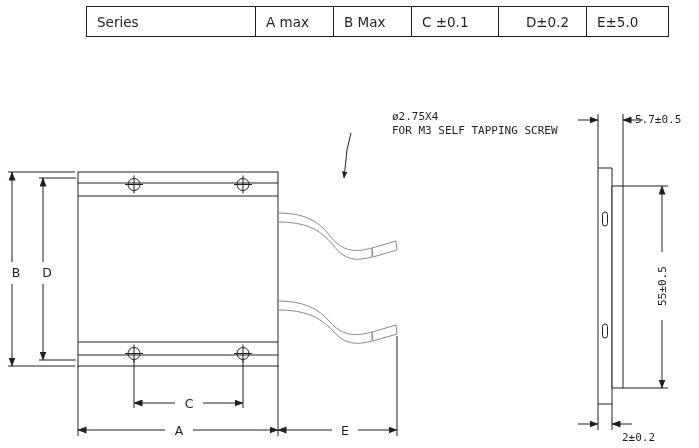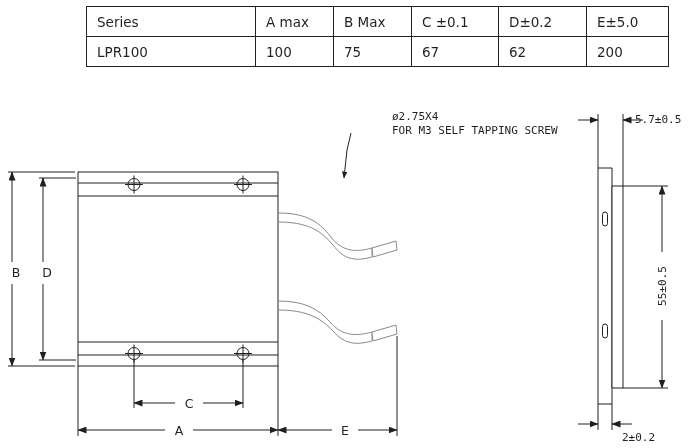--- a/index.html
+++ b/index.html
@@ -37,21 +37,21 @@
     font-size: 13.5px;
     font-family: "DejaVu Sans", sans-serif;
     color: #231f20;
     vertical-align: middle;
     white-space: nowrap;
   }
   .spec-table .c0 { width: 158px; }
   .spec-table .c1 { width: 67px; margin-top: 41px; }
   .spec-table .c2 { width: 67px; }
   .spec-table .c3 { width: 76px; }
-  .spec-table .c4 { width: 77px; }
+  .spec-table .c4 { width: 77px; text-align: center; }
   .spec-table .c5 { width: 71px; }
 
   
   .drawing {
     position: absolute;
     left: 0;
     top: 0;
     width: 699px;
     height: 448px;
   }
@@ -74,28 +74,20 @@
   <table class="spec-table">
     <tbody>
       <tr>
         <td class="c0">Series</td>
         <td class="c1">A max</td>
         <td class="c2">B Max</td>
         <td class="c3">C ±0.1</td>
         <td class="c4">D±0.2</td>
         <td class="c5">E±5.0</td>
       </tr>
-      <tr>
-        <td class="c0">LPR100</td>
-        <td class="c1">100</td>
-        <td class="c2">75</td>
-        <td class="c3">67</td>
-        <td class="c4">62</td>
-        <td class="c5">200</td>
-      </tr>
     </tbody>
   </table>
 
   <svg class="drawing" viewBox="0 0 699 448" xmlns="http://www.w3.org/2000/svg">
 
     <defs>
       <marker id="ar" markerWidth="9" markerHeight="7" refX="8.5" refY="3.5" orient="auto" markerUnits="userSpaceOnUse">
         <path d="M0,0 L9,3.5 L0,7 z" fill="#231f20"></path>
       </marker>
       <marker id="arS" markerWidth="7" markerHeight="5.5" refX="6.5" refY="2.75" orient="auto" markerUnits="userSpaceOnUse">

